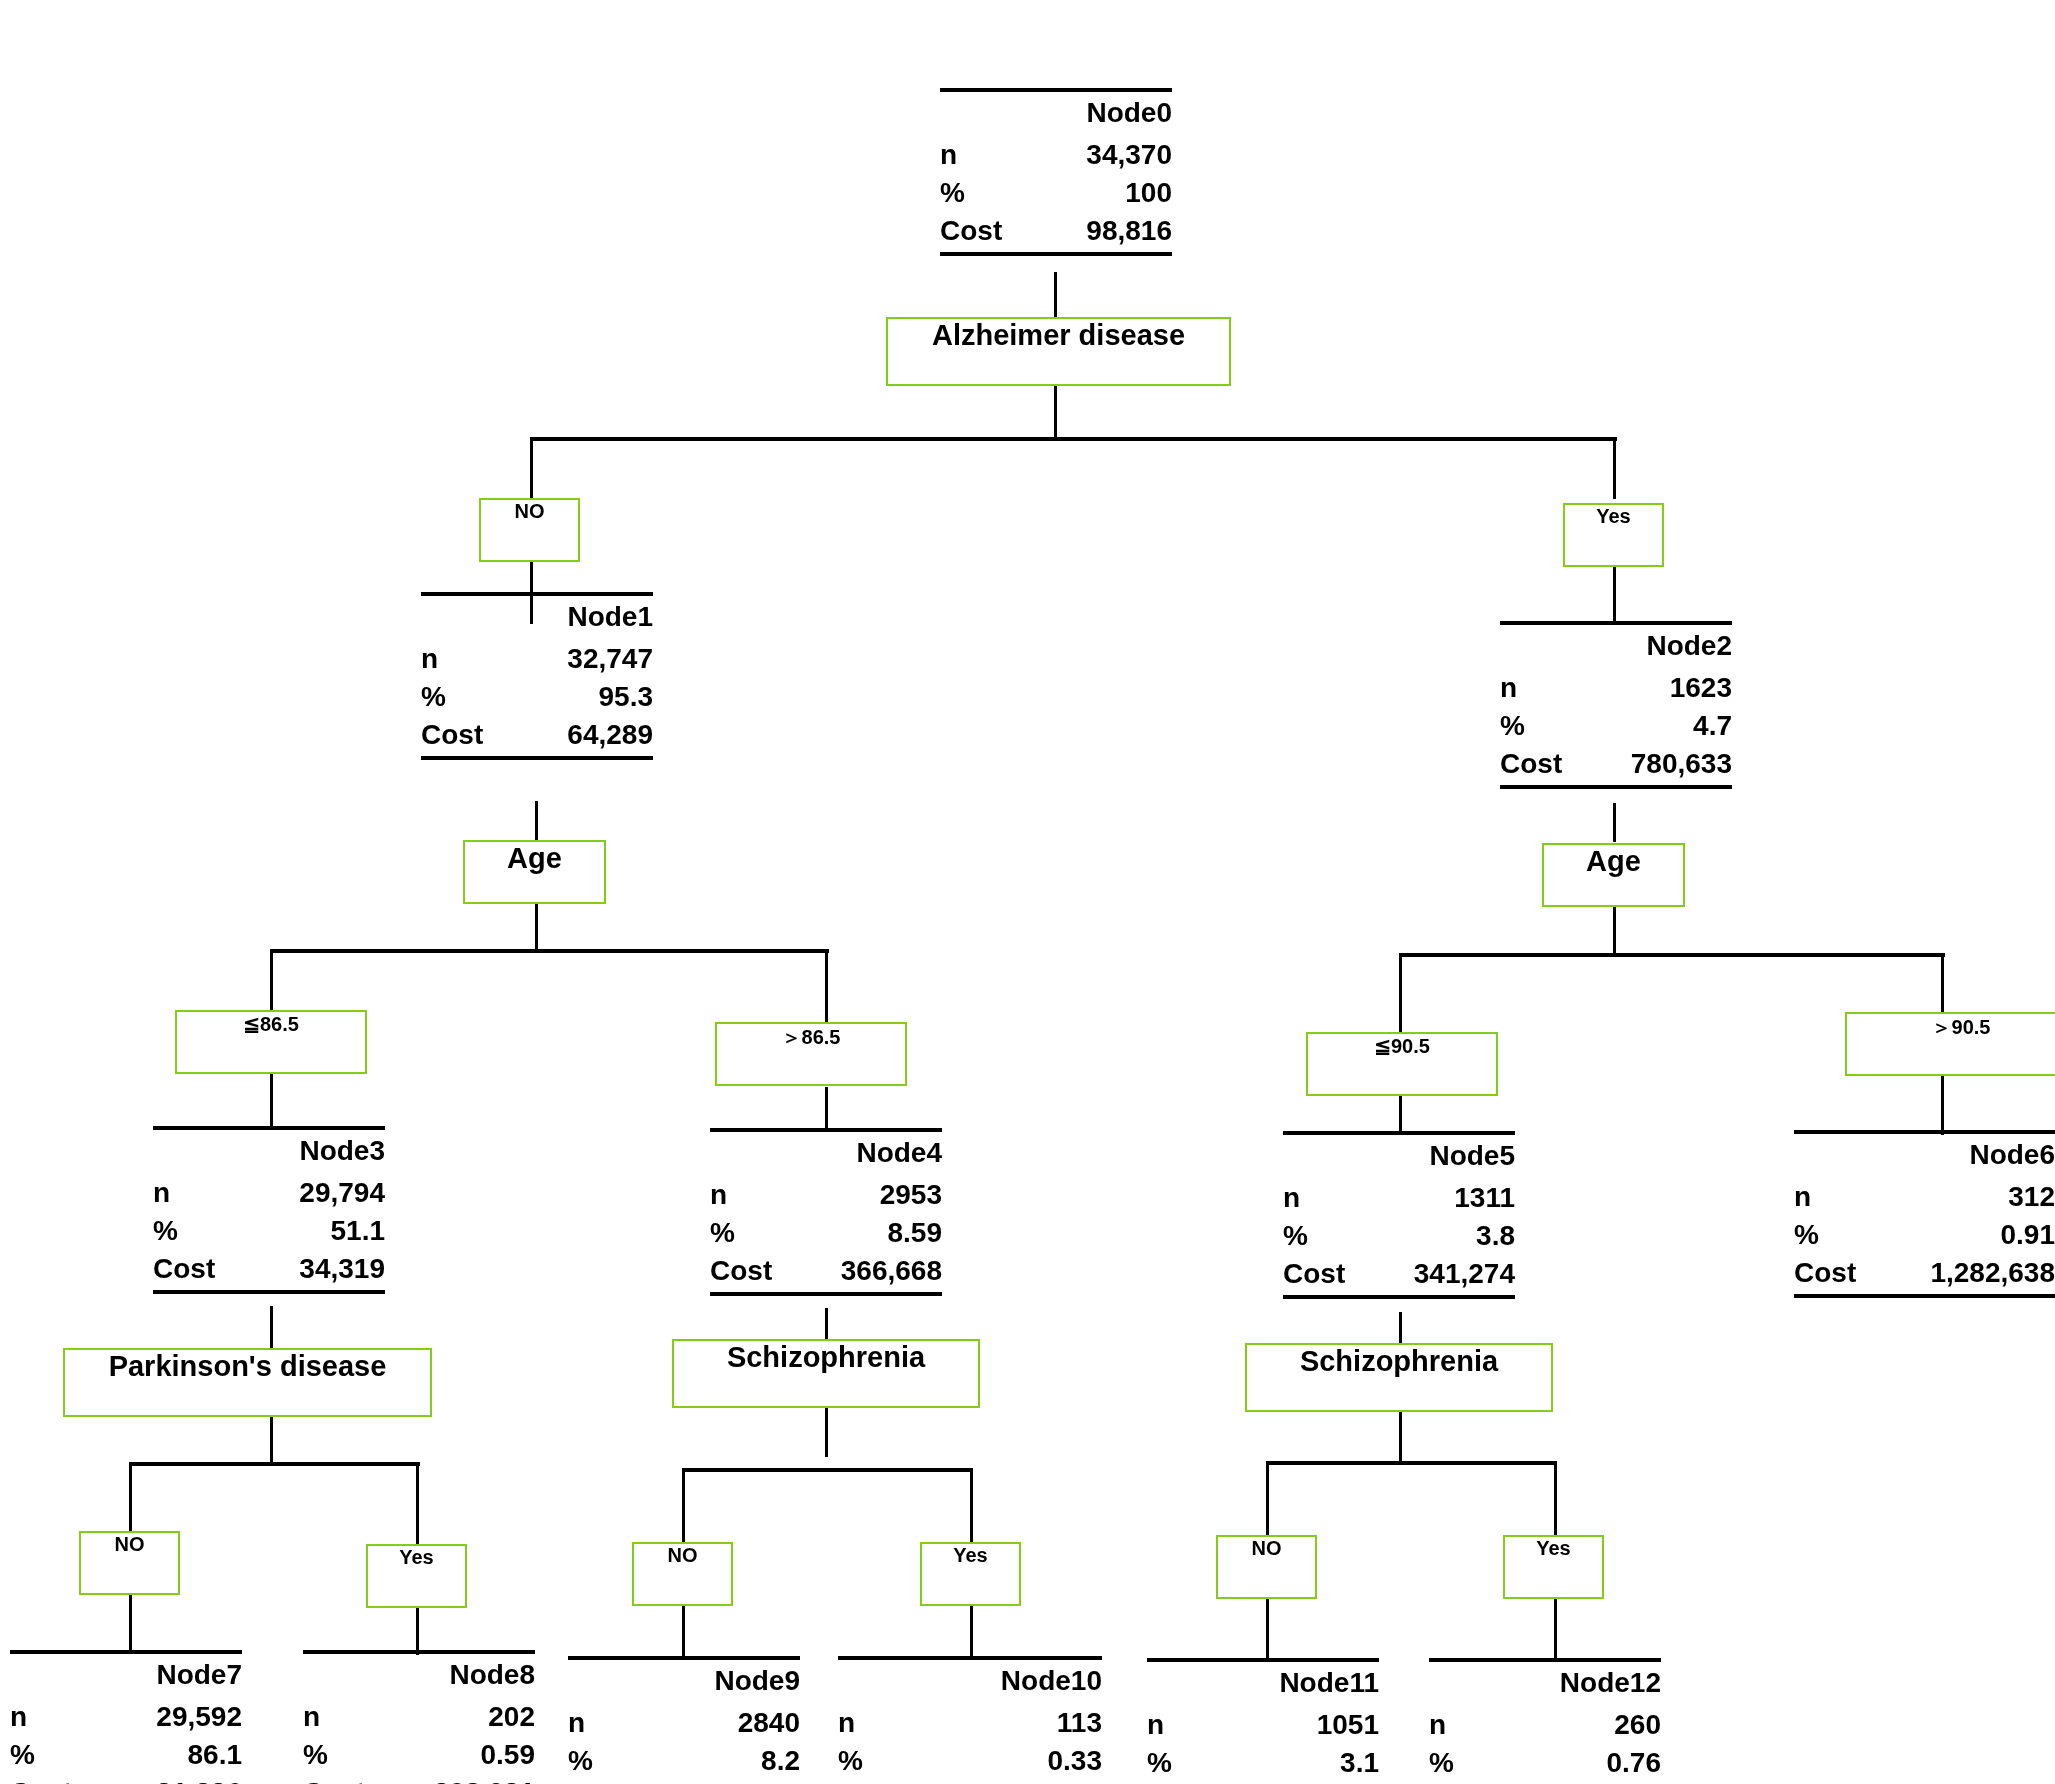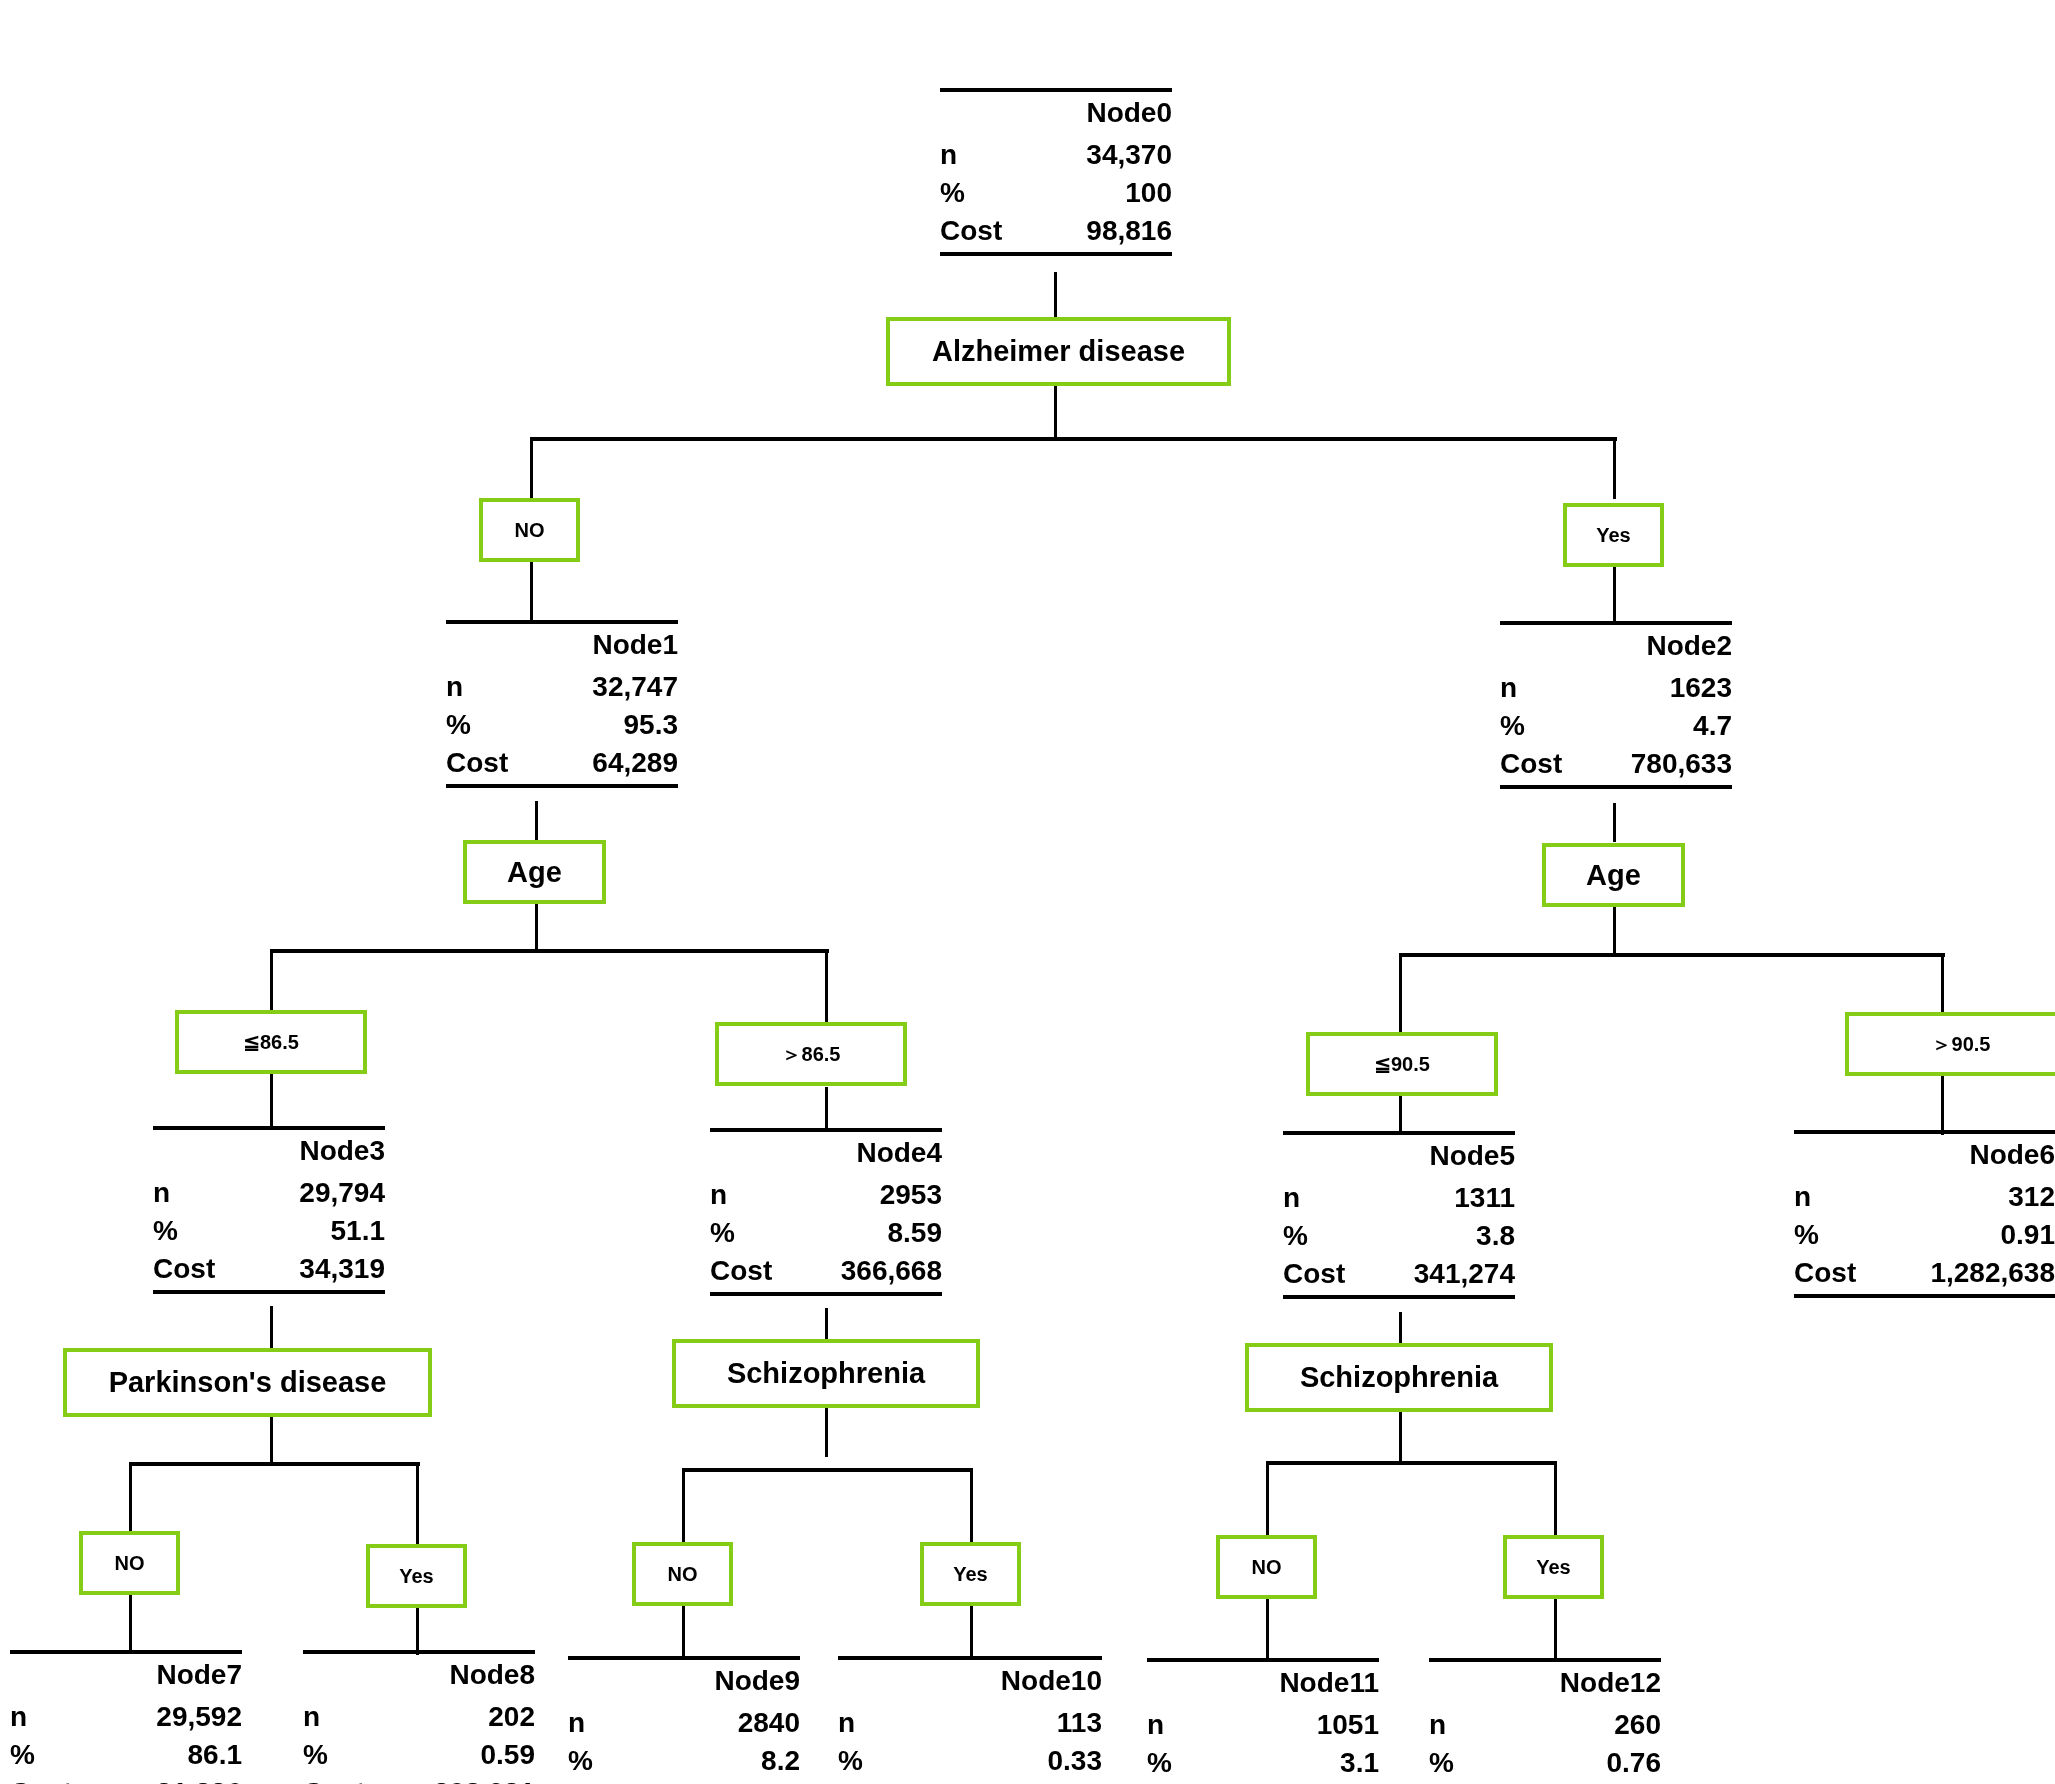--- a/index.html
+++ b/index.html
@@ -48,25 +48,24 @@
     justify-content:space-between;
     align-items:baseline;
     padding:5px 0 5px 0;
     white-space:nowrap;
   }
   .node .row .k{ text-align:left; }
   .node .row .v{ text-align:right; }
   
   .box{
     position:absolute;
-    border:4px solid #84cc16;
+    border:2px solid #84cc16;
     background:#fff;
     color:#000;
     display:flex;
-    align-items:center;
     justify-content:center;
     font-family:"Liberation Sans", sans-serif;
     font-weight:bold;
     font-size:29px;
     white-space:nowrap;
     box-sizing:border-box;
   }
   .box.small{ font-size:20px; }
   
   .v-line{ position:absolute; background:#000; width:3.4px; }
@@ -110,21 +109,21 @@
   <div class="box small" style="left:479px;top:498px;width:101px;height:64px;">
     <span>NO</span>
   </div>
   <div class="v-line" style="left:530px;top:562px;height:62px;"></div>
 
   <div class="box small" style="left:1563px;top:503px;width:101px;height:64px;">
     <span>Yes</span>
   </div>
   <div class="v-line" style="left:1613px;top:567px;height:58px;"></div>
 
-  <div class="node" style="left:421px;top:620px;width:232px;margin-left:25px;">
+  <div class="node" style="left:421px;top:592px;width:232px;">
     <div class="rule"></div>
     <div class="ttl">Node1</div>
     <div class="row">
       <span class="k">n</span>
       <span class="v">32,747</span>
     </div>
     <div class="row">
       <span class="k">%</span>
       <span class="v">95.3</span>
     </div>

